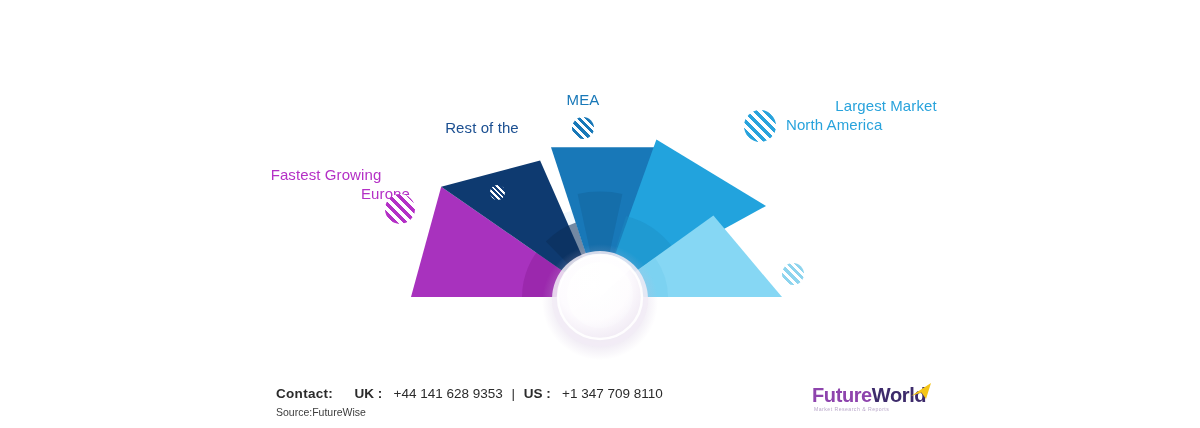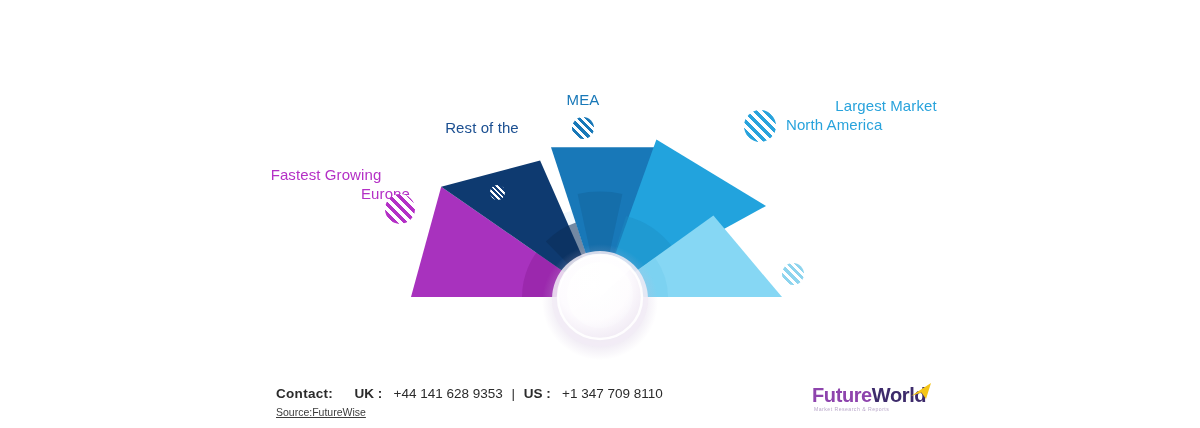--- a/index.html
+++ b/index.html
@@ -85,21 +85,20 @@
   }
   #contact-line .reg { font-weight: bold; margin-top: 36px; }
   #contact-line .sep { padding: 0 5px; }
   #source-line {
     position: absolute;
     left: 276px;
     top: 34px;
     font-size: 10.5px;
     color: #3c3c3c;
     white-space: nowrap;
-    text-decoration: underline;
   }
 
   
   #logo {
     position: absolute;
     left: 812px;
     top: 382px;
     width: 120px;
     height: 36px;
   }

